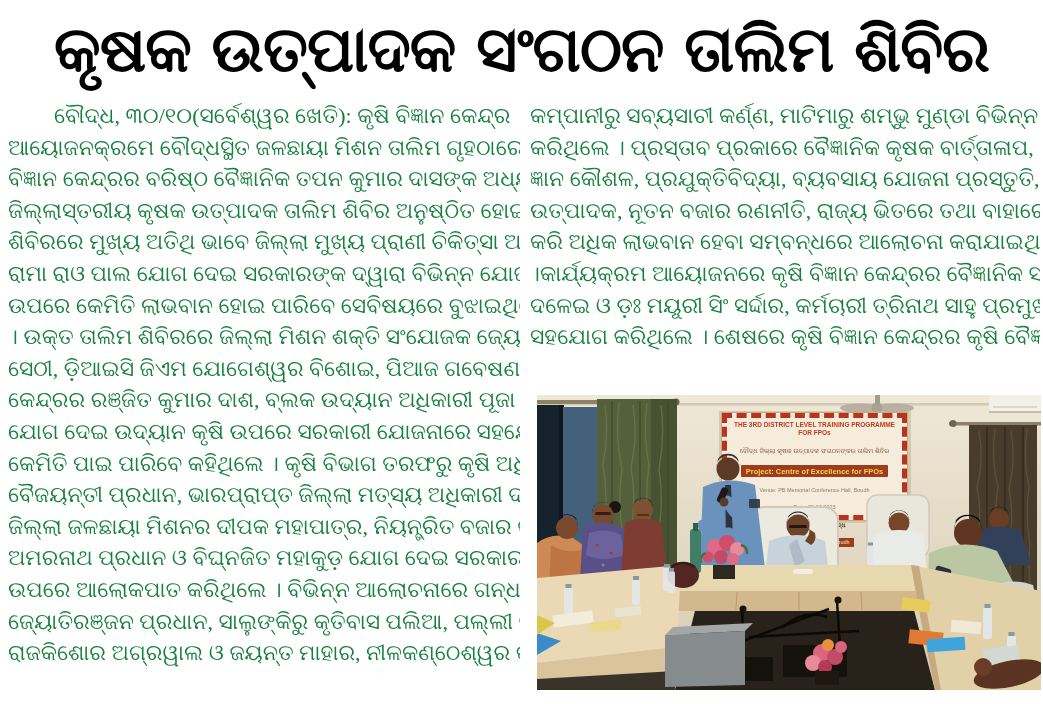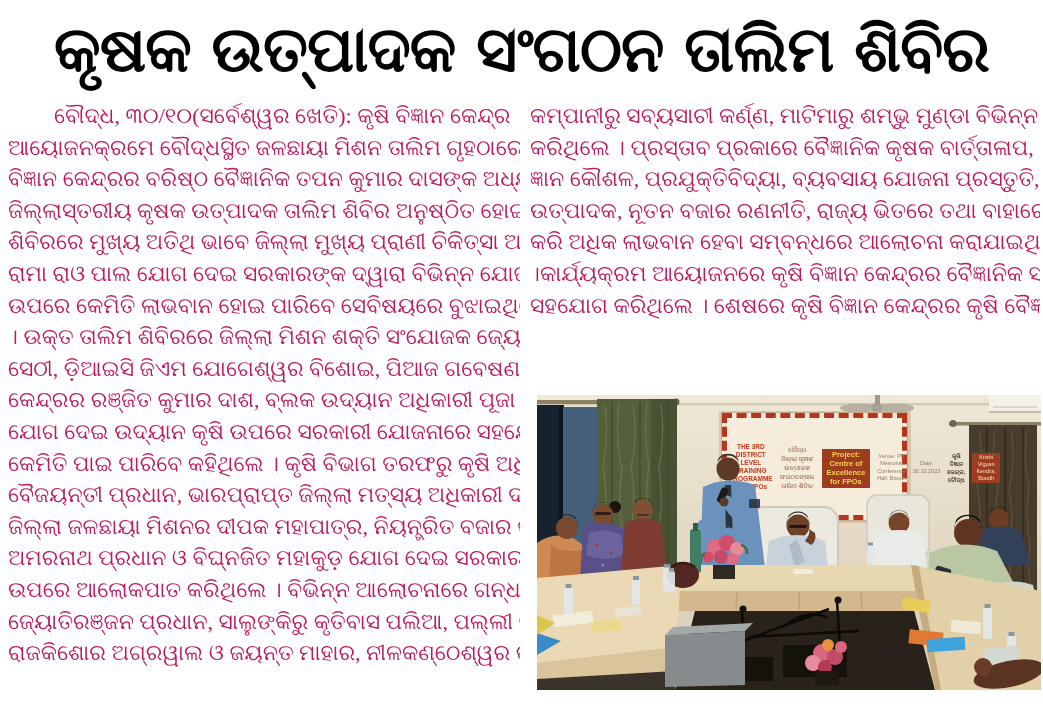--- a/index.html
+++ b/index.html
@@ -4,29 +4,29 @@
 <style>
   html,body{margin:0;padding:0;background:#888;}
   .page{position:relative;width:1043px;height:704px;background:#ffffff;overflow:hidden;
         font-family:"Liberation Serif","DejaVu Serif",serif;color:#111;}
   .headline{position:absolute;top:0;left:0;right:0;height:100px;line-height:100px;margin:0;
         text-align:center;font-family:"DejaVu Sans","Liberation Sans",sans-serif;
         font-weight:800;font-size:63px;letter-spacing:-1px;color:#000;white-space:nowrap;overflow:hidden;}
   .col{position:absolute;top:100px;overflow:hidden;}
   .col-left{left:8px;width:512px;height:600px;}
   .col-right{left:530px;width:510px;height:288px;}
-  .text-line{height:31.6px;line-height:31.6px;font-size:22px;white-space:nowrap;color:#be185d;}
+  .text-line{height:31.6px;line-height:31.6px;font-size:22px;white-space:nowrap;color:#15803d;}
   .col-left .text-line:nth-child(1){text-indent:46px;}
   
   .photo{position:absolute;left:537px;top:395px;width:504px;height:295px;overflow:hidden;background:#e6ddc9;}
   .photo svg{position:absolute;inset:0;}
   .layer-back{z-index:1;} .layer-front{z-index:3;}
   .banner{position:absolute;z-index:2;left:185px;top:18px;width:185px;height:107px;box-sizing:border-box;
         background:#f6ecdb;border:5px dashed #b5351f;outline:1px solid #c9a88a;
-        display:flex;align-items:center;justify-content:flex-start;
+        display:flex;flex-direction:column;align-items:center;justify-content:flex-start;
         padding:3px 2px;text-align:center;font-family:"Liberation Sans","DejaVu Sans",sans-serif;gap:7px;}
   .banner-title{font-size:6.5px;font-weight:bold;color:#c23a1e;line-height:8px;}
   .banner-odia{font-size:6.5px;color:#7a4526;line-height:9px;margin-top:2px;}
   .banner-band{background:#9e3c20;color:#f6d44a;font-weight:bold;font-size:7.5px;line-height:9px;
         padding:1.5px 5px;border-radius:1px;margin-top:3px;}
   .banner-small{font-size:5.5px;color:#8c7c68;line-height:7.5px;margin-top:2.5px;}
   .banner-org-odia{font-size:6px;font-weight:bold;color:#4a3a2a;line-height:8px;margin-top:3px;}
   .banner-band2{background:#9e3c20;color:#f2e2c0;font-size:5.5px;line-height:7px;padding:1px 4px;margin-top:2px;}
   .banner-blur{width:46px;height:3px;background:#c9a88a;border-radius:2px;margin-top:2.5px;}
 </style>
@@ -58,20 +58,21 @@
       <div class="text-line">ରାଜକିଶୋର ଅଗ୍ରୱାଲ ଓ ଜୟନ୍ତ ମାହାର, ନୀଳକଣ୍ଠେଶ୍ୱର କୃଷକ ଉତ୍ପାଦକ</div>
     </div>
 
   <div class="col col-right">
       <div class="text-line">କମ୍ପାନୀରୁ ସବ୍ୟସାଚୀ କର୍ଣ୍ଣ, ମାଟିମାରୁ ଶମ୍ଭୁ ମୁଣ୍ଡା ବିଭିନ୍ନ ପ୍ରସ୍ତାବ ଆଗତ</div>
       <div class="text-line">କରିଥିଲେ । ପ୍ରସ୍ତାବ ପ୍ରକାରେ ବୈଜ୍ଞାନିକ କୃଷକ ବାର୍ତ୍ତାଳାପ, ନୂତନ</div>
       <div class="text-line">ଜ୍ଞାନ କୌଶଳ, ପ୍ରଯୁକ୍ତିବିଦ୍ୟା, ବ୍ୟବସାୟ ଯୋଜନା ପ୍ରସ୍ତୁତି, ସାମୂହିକ</div>
       <div class="text-line">ଉତ୍ପାଦକ, ନୂତନ ବଜାର ରଣନୀତି, ରାଜ୍ୟ ଭିତରେ ତଥା ବାହାରେ ସୃଷ୍ଟି</div>
       <div class="text-line">କରି ଅଧିକ ଲାଭବାନ ହେବା ସମ୍ବନ୍ଧରେ ଆଲୋଚନା କରାଯାଇଥିଲା</div>
       <div class="text-line">।କାର୍ଯ୍ୟକ୍ରମ ଆୟୋଜନରେ କୃଷି ବିଜ୍ଞାନ କେନ୍ଦ୍ରର ବୈଜ୍ଞାନିକ ସମାପିକା</div>
+      <div class="text-line">ଦଳେଇ ଓ ଡ଼ଃ ମୟୂରୀ ସିଂ ସର୍ଦ୍ଦାର, କର୍ମଚାରୀ ତ୍ରିନାଥ ସାହୁ ପ୍ରମୁଖ</div>
       <div class="text-line">ସହଯୋଗ କରିଥିଲେ । ଶେଷରେ କୃଷି ବିଜ୍ଞାନ କେନ୍ଦ୍ରର କୃଷି ବୈଜ୍ଞାନିକ</div>
     </div>
 
   <div class="photo">
 
     <svg class="layer-back" width="504" height="295" viewBox="0 0 504 295">
       <defs>
         <linearGradient id="wall" x1="0" y1="0" x2="0" y2="1">
           <stop offset="0" stop-color="#efe8d7"></stop>
             <stop offset="1" stop-color="#d7cbb2"></stop>

